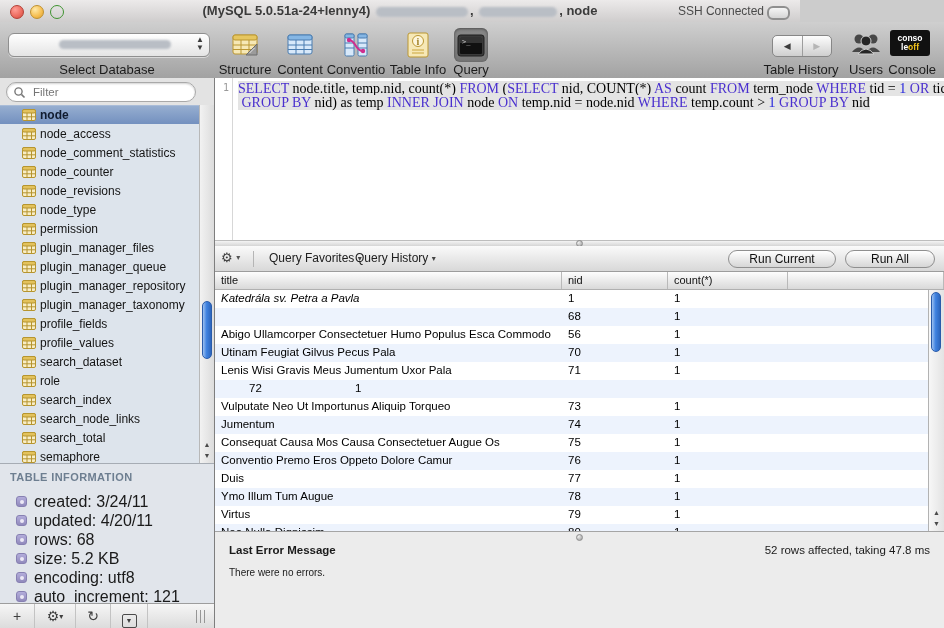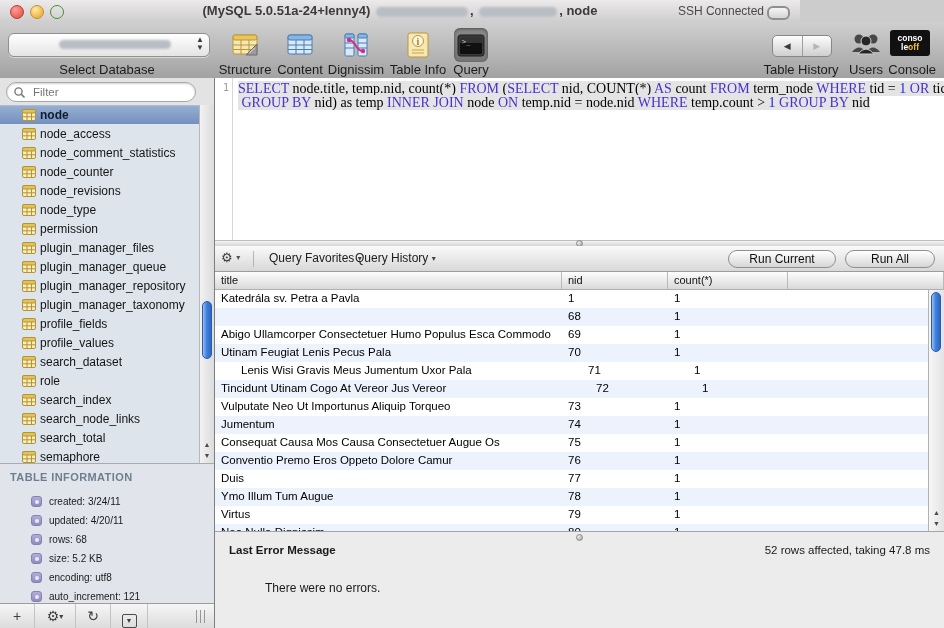--- a/index.html
+++ b/index.html
@@ -62,21 +62,21 @@
   #side-scroll{position:absolute;left:199px;top:27px;width:15px;height:358px;background:linear-gradient(90deg,#f2f2f2,#dcdcdc);
     border-left:1px solid #b8b8b8;box-sizing:border-box;}
   .scroll-thumb{position:absolute;left:2px;width:10px;border-radius:5px;
     background:linear-gradient(90deg,#9cc0f0,var(--scrollbar_blue,#3f82e0) 45%,#2d66bd);border:1px solid #2a5cab;box-sizing:border-box;}
   .scroll-arrows{position:absolute;left:0;width:100%;text-align:center;font-size:7px;color:#4a4a4a;line-height:11px;}
 
   #info-divider{position:absolute;left:0;top:385px;width:214px;height:1px;background:#a6acb4;}
   #table-info{position:absolute;left:0;top:386px;width:214px;height:217px;background:#e1e5eb;}
   #info-header{position:absolute;left:10px;top:7px;font-size:11px;font-weight:bold;color:#6d7e90;letter-spacing:.4px;}
   #info-items{position:absolute;left:0;top:28px;width:214px;}
-  .info-item{height:19px;display:flex;align-items:center;padding-left:31px;font-size:10px;color:#1a1a1a;}
+  .info-item{height:19px;display:flex;align-items:center;padding-left:16px;font-size:16px;color:#1a1a1a;}
   .bullet{width:11px;height:11px;border-radius:3px;margin-right:7px;flex:0 0 auto;position:relative;
     background:linear-gradient(var(--info_bullet_purple,#b3addb),#918abc);border:1px solid #8780b2;box-sizing:border-box;}
   .bullet::after{content:"";position:absolute;left:2.5px;top:2.5px;width:4px;height:4px;border-radius:50%;background:#ece9f6;}
 
   #side-toolbar{position:absolute;left:0;top:525px;width:214px;height:25px;
     background:linear-gradient(#f6f6f6,#dcdcdc);border-top:1px solid #9d9d9d;display:flex;box-sizing:border-box;}
   .stb-btn{width:34px;border-right:1px solid #c3c3c3;text-align:center;font-size:14px;color:#3f3f3f;line-height:24px;}
   .stb-btn .caret{font-size:8px;vertical-align:2px;}
   .boxed-down{display:inline-block;width:13px;height:12px;border:1.5px solid #4a4a4a;border-radius:2px;font-size:7px;line-height:11px;vertical-align:-2px;}
   #grip{margin-left:auto;margin-right:6px;width:12px;height:13px;align-self:center;
@@ -114,21 +114,21 @@
   .rrow{height:18px;display:flex;font-size:11.5px;color:#000;}
   .rrow:nth-child(even){background:var(--row_alt_blue,#edf3fd);}
   .rrow .cell{padding:2px 0 0 6px;box-sizing:border-box;white-space:nowrap;overflow:hidden;}
 
   #res-scroll{position:absolute;left:713px;top:18px;width:16px;height:241px;background:linear-gradient(90deg,#f7f7f7,#e3e3e3);
     border-left:1px solid #b2b2b2;box-sizing:border-box;}
 
   #status{position:absolute;left:0;top:453px;width:729px;height:97px;background:#ececec;border-top:1px solid #a5a5a5;box-sizing:border-box;}
   #err-title{position:absolute;left:14px;top:12px;font-size:11.5px;font-weight:bold;color:#1a1a1a;}
   #rows-affected{position:absolute;right:14px;top:12px;font-size:11.5px;color:#1a1a1a;}
-  #err-body{position:absolute;left:14px;top:49px;font-size:12px;color:#1a1a1a;margin-left:36px;}
+  #err-body{position:absolute;left:14px;top:35px;font-size:10px;color:#1a1a1a;}
 </style>
 </head>
 <body>
 
 <div id="titlebar" class="abs">
   <span id="tl-red" class="tl"></span>
   <span id="tl-yellow" class="tl"></span>
   <span id="tl-green" class="tl"></span>
   <div id="title" class="abs">
     <span>(MySQL 5.0.51a-24+lenny4)</span>
@@ -181,21 +181,21 @@
         <line x1="5" y1="19" x2="14" y2="19" stroke="#4b7db0"></line>
       <rect x="18" y="5" width="9" height="22" rx="1.5" fill="#d8e9fa" stroke="#4b7db0"></rect>
       <rect x="18" y="5" width="9" height="4" rx="1.5" fill="#85b6e4" stroke="#4b7db0"></rect>
       <line x1="18" y1="14" x2="27" y2="14" stroke="#4b7db0"></line>
         <line x1="18" y1="19" x2="27" y2="19" stroke="#4b7db0"></line>
       <path d="M9 11 C 16 11, 15 22, 23 22" stroke="#cf2e8e" fill="none" stroke-width="2"></path>
       <circle cx="9" cy="11" r="2.2" fill="#cf2e8e"></circle>
         <circle cx="23" cy="22" r="2.2" fill="#cf2e8e"></circle>
     </svg>
   </div>
-  <div class="tool-label" style="left:320px;width:72px;">Dignissim</div>
+  <div class="tool-label" style="left:320px;width:72px;">Conventio</div>
 
   <div class="icon-item" style="left:401px">
     <svg width="32" height="32" viewBox="0 0 32 32">
       <rect x="6" y="4" width="20" height="24" rx="2" fill="#f6e8b6" stroke="#bb9733"></rect>
       <line x1="10" y1="21" x2="22" y2="21" stroke="#caa53c"></line>
         <line x1="10" y1="24" x2="22" y2="24" stroke="#caa53c"></line>
       <circle cx="16" cy="12" r="5.5" fill="#fdf6dd" stroke="#bb9733"></circle>
       <text x="16" y="16" text-anchor="middle" font-size="10" font-weight="bold" fill="#a07f22" font-family="Liberation Serif, serif">i</text>
     </svg>
   </div>
@@ -517,46 +517,45 @@
 
   <div id="results">
     <div id="res-header">
         <div class="hcell" style="width: 347px;">title</div>
         <div class="hcell" style="width: 106px;">nid</div>
         <div class="hcell" style="width: 120px;">count(*)</div>
         <div class="hcell" style="flex: 1 1 0%;"></div>
       </div>
     <div id="res-body">
         <div class="rrow">
-          <div class="cell" style="width: 347px;">Katedrála sv. Petra a Pavla</div>
+          <div class="cell" style="width: 347px; font-style: italic;">Katedrála sv. Petra a Pavla</div>
           <div class="cell" style="width: 106px;">1</div>
           <div class="cell" style="width: 120px;">1</div>
         </div>
         <div class="rrow">
           <div class="cell" style="width: 347px; margin-top: 35px;">Comis Aliquip Ludus Pagus Metuo Conventio</div>
           <div class="cell" style="width: 106px;">68</div>
           <div class="cell" style="width: 120px;">1</div>
         </div>
         <div class="rrow">
           <div class="cell" style="width: 347px;">Abigo Ullamcorper Consectetuer Humo Populus Esca Commodo</div>
-          <div class="cell" style="width: 106px;">69</div>
-          <div class="cell" style="width: 120px;">1</div>
-        </div>
-        <div class="rrow">
-          <div class="cell" style="width: 347px;">Utinam Feugiat Lenis Pecus Pala</div>
+          <div class="cell" style="width: 106px;">56</div>
+          <div class="cell" style="width: 120px;">1</div>
+        </div>
+        <div class="rrow">
+          <div class="cell" style="width: 347px;">Utinam Feugiat Gilvus Pecus Pala</div>
           <div class="cell" style="width: 106px;">70</div>
           <div class="cell" style="width: 120px;">1</div>
         </div>
         <div class="rrow">
-          <div class="cell" style="width: 347px; margin-left: 20px;">Lenis Wisi Gravis Meus Jumentum Uxor Pala</div>
+          <div class="cell" style="width: 347px;">Lenis Wisi Gravis Meus Jumentum Uxor Pala</div>
           <div class="cell" style="width: 106px;">71</div>
           <div class="cell" style="width: 120px;">1</div>
         </div>
         <div class="rrow">
-          <div class="cell" style="width: 347px;">Tincidunt Utinam Cogo At Vereor Jus Vereor</div>
           <div class="cell" style="width: 106px; margin-left: 28px;">72</div>
           <div class="cell" style="width: 120px;">1</div>
         </div>
         <div class="rrow">
           <div class="cell" style="width: 347px;">Vulputate Neo Ut Importunus Aliquip Torqueo</div>
           <div class="cell" style="width: 106px;">73</div>
           <div class="cell" style="width: 120px;">1</div>
         </div>
         <div class="rrow">
           <div class="cell" style="width: 347px;">Jumentum</div>

